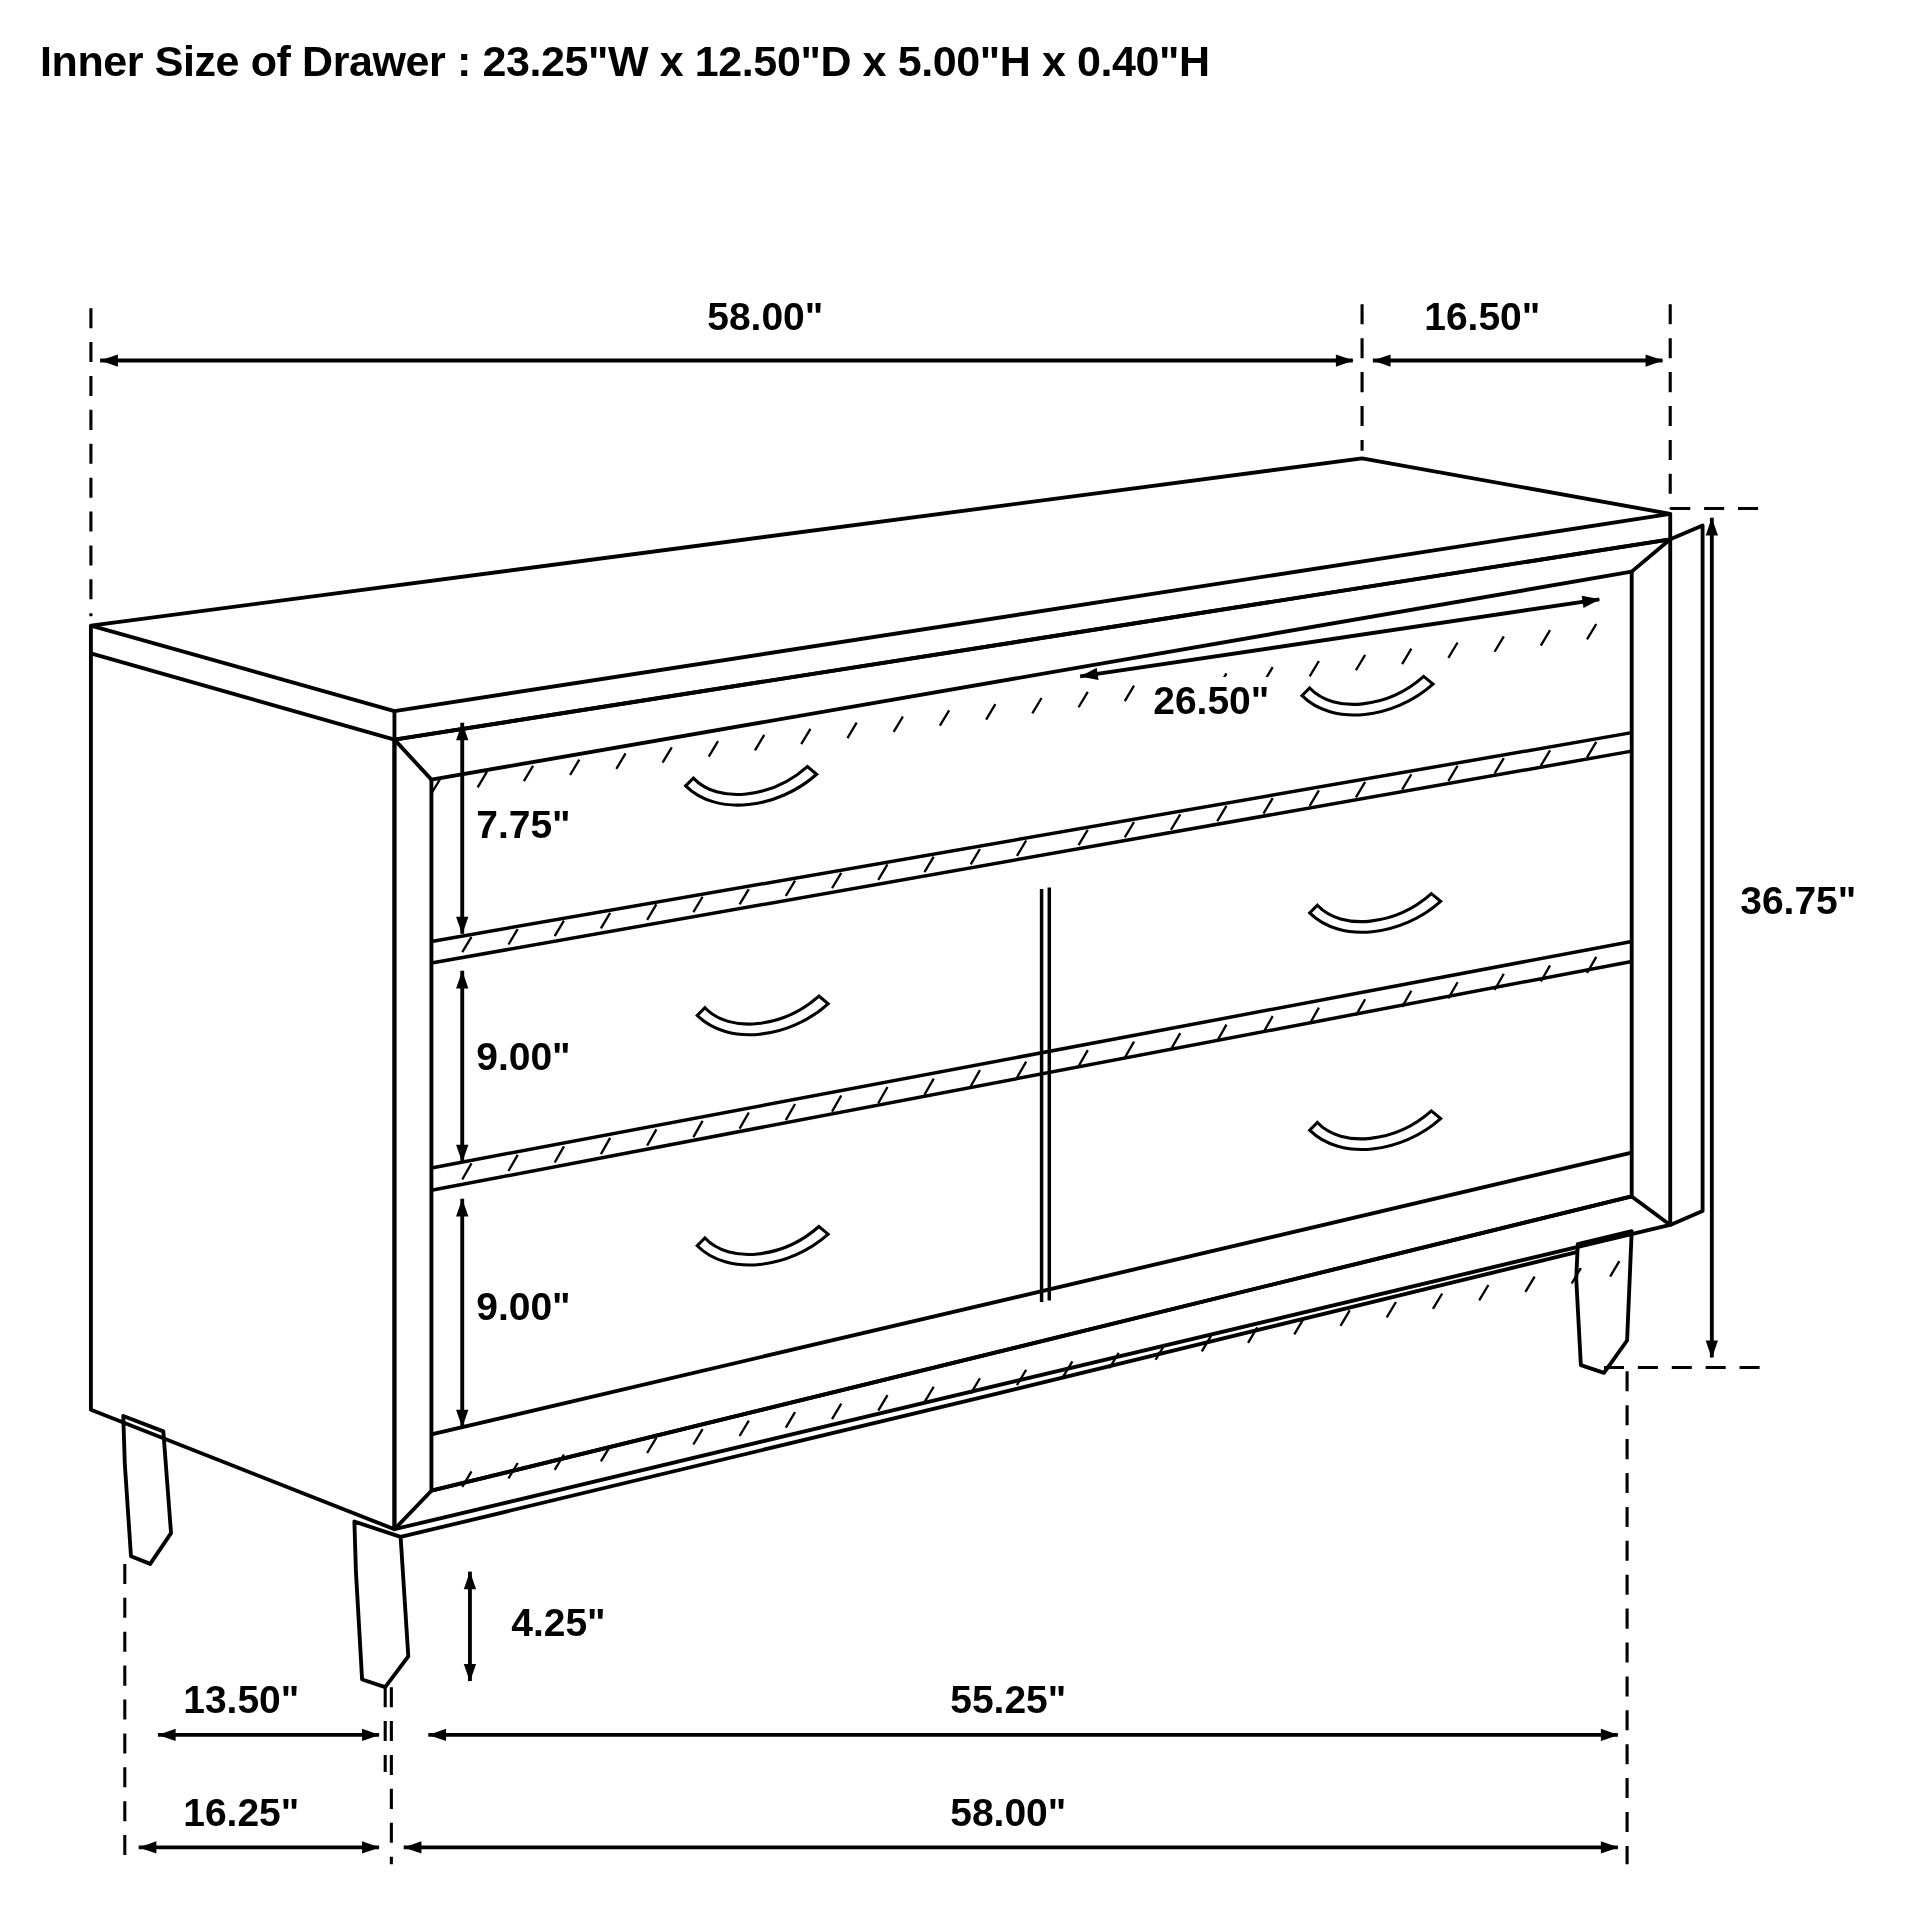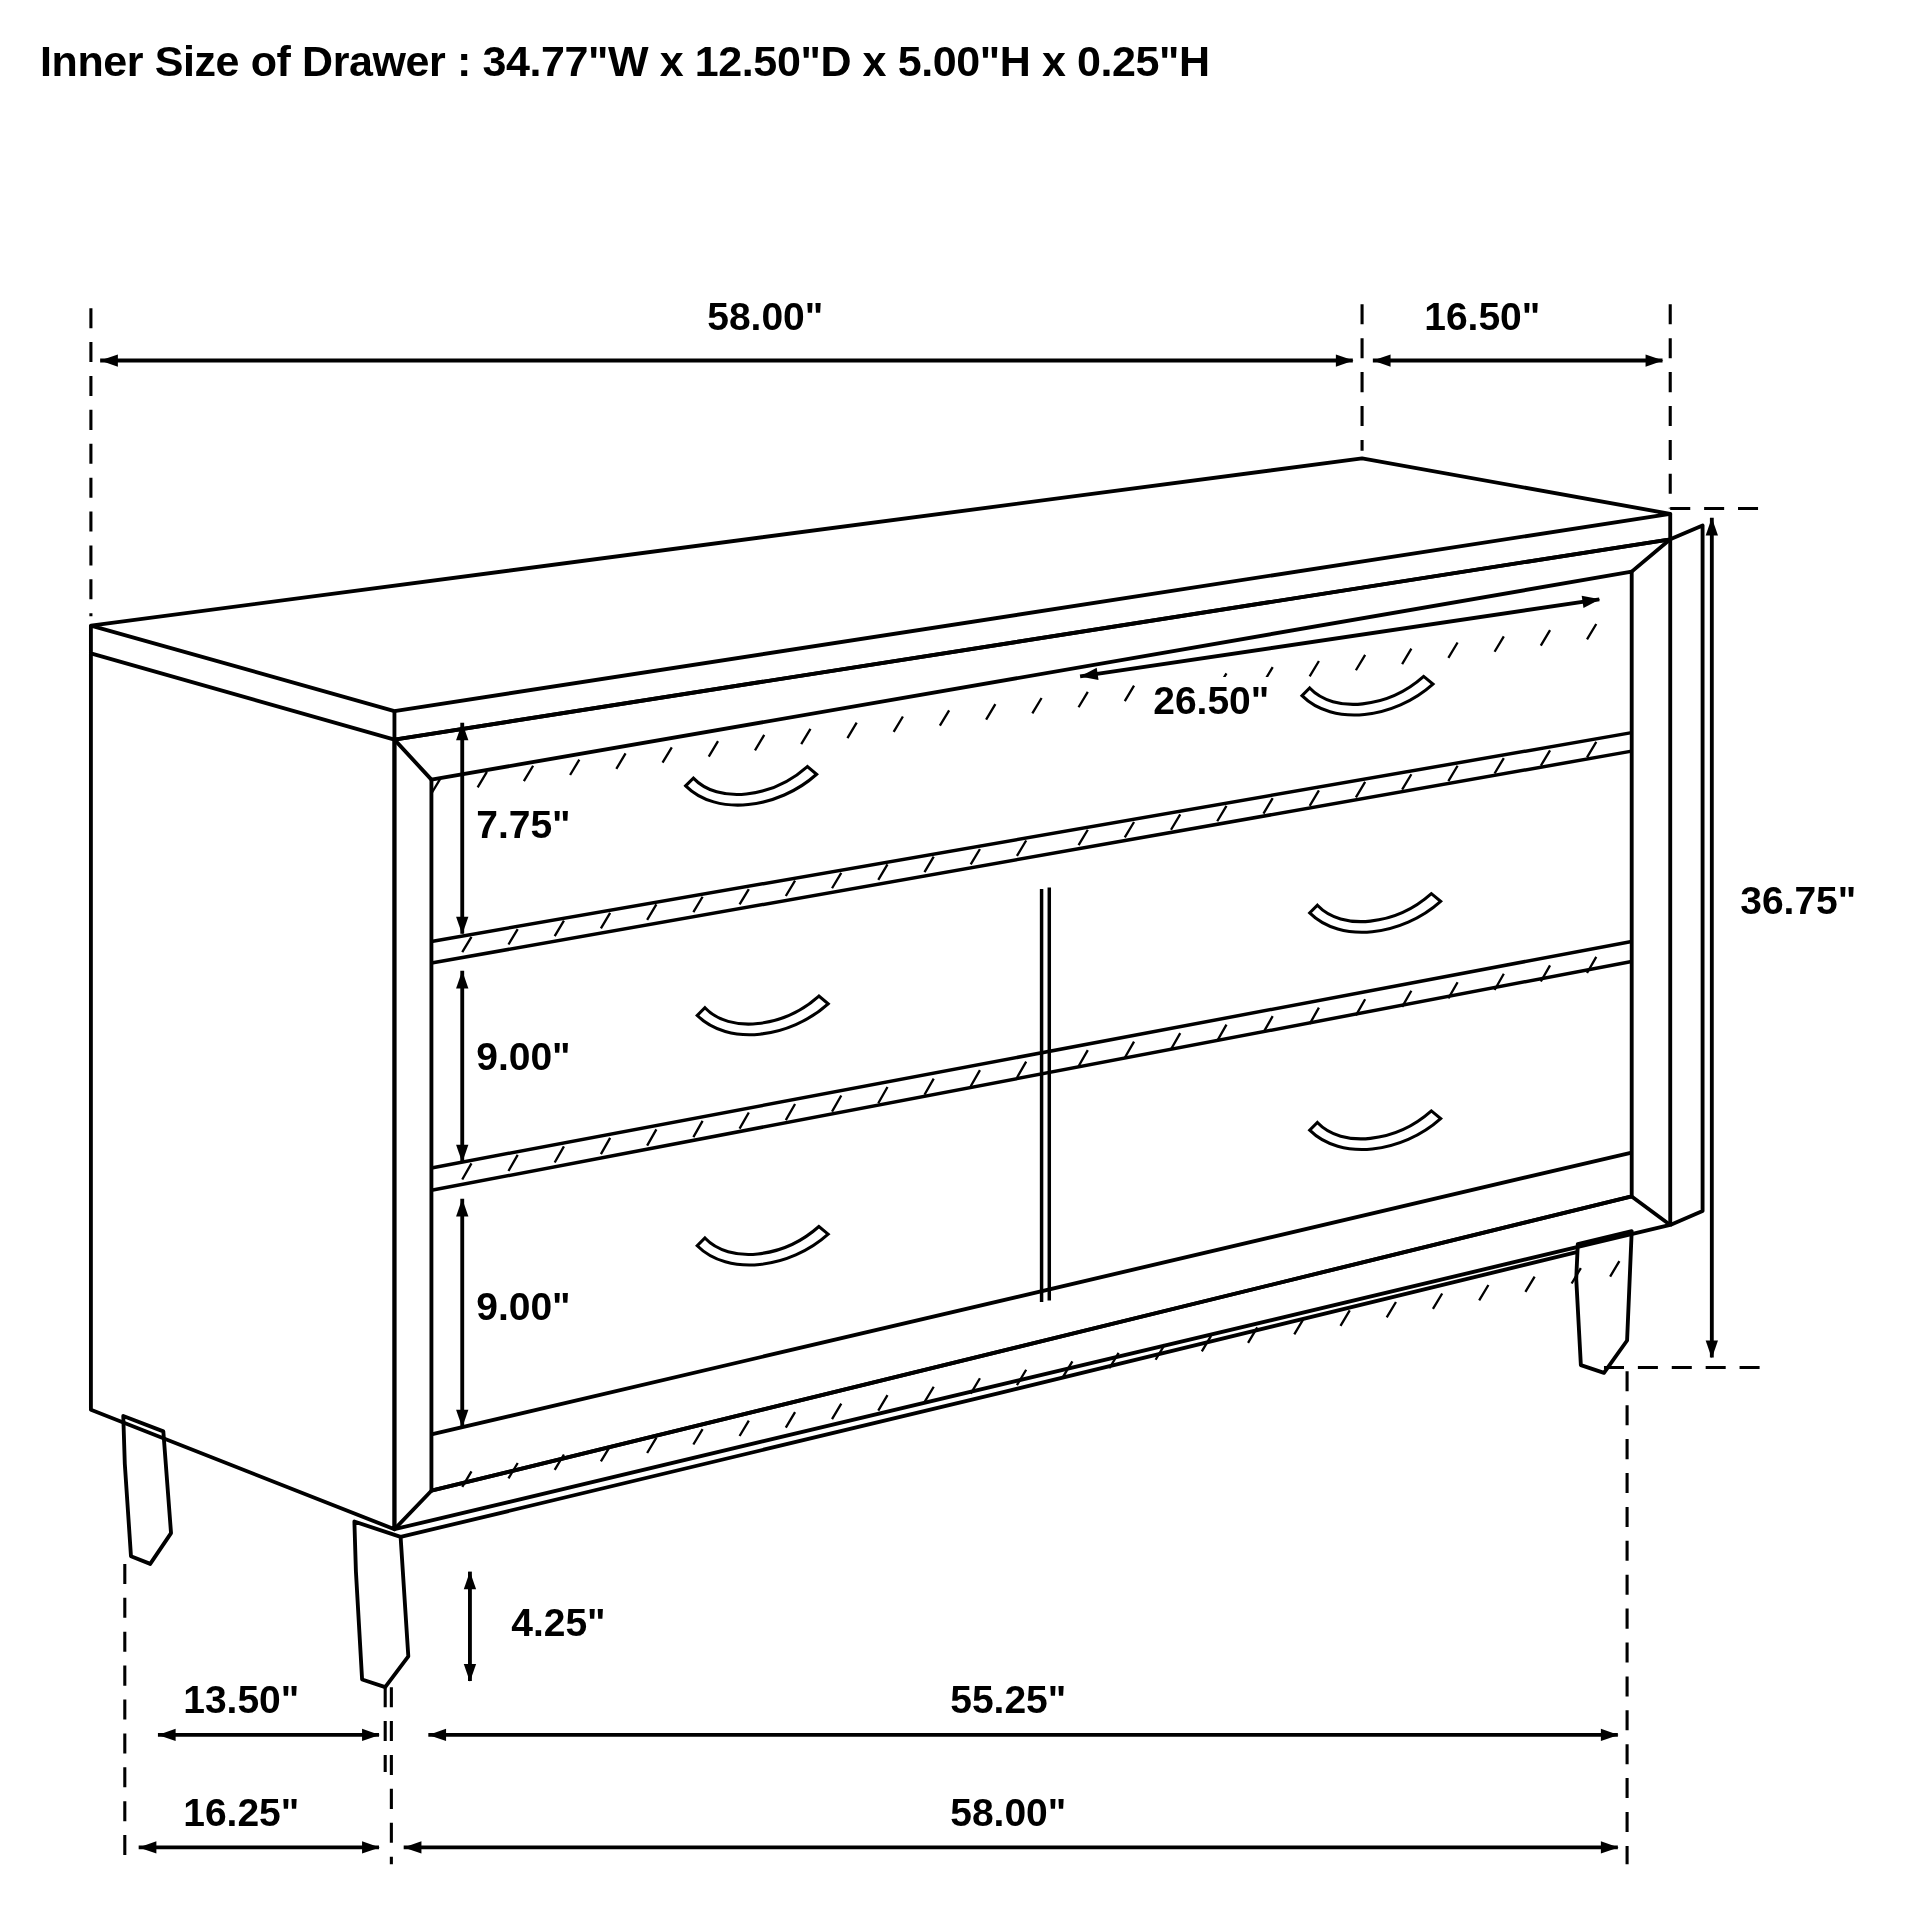--- a/index.html
+++ b/index.html
@@ -36,21 +36,21 @@
     font-size: 39px;
     font-weight: bold;
     white-space: nowrap;
     background: #ffffff;
     padding: 1.5px 6.2px;
   }
 </style>
 </head>
 <body>
 
-<div id="title">Inner Size of Drawer : 34.77"W x 12.50"D x 5.00"H x 0.25"H</div>
+<div id="title">Inner Size of Drawer : 23.25"W x 12.50"D x 5.00"H x 0.40"H</div>
 
 <svg id="diagram" viewBox="0 0 2500 2500">
   <defs>
     <marker id="arrowEnd" markerWidth="26" markerHeight="26" refX="24" refY="9" orient="auto" markerUnits="userSpaceOnUse">
       <path d="M2,1 L25,9 L2,17 z" fill="#000"></path>
     </marker>
     <marker id="arrowStart" markerWidth="26" markerHeight="26" refX="2" refY="9" orient="auto" markerUnits="userSpaceOnUse">
       <path d="M25,1 L2,9 L25,17 z" fill="#000"></path>
     </marker>
   </defs>

